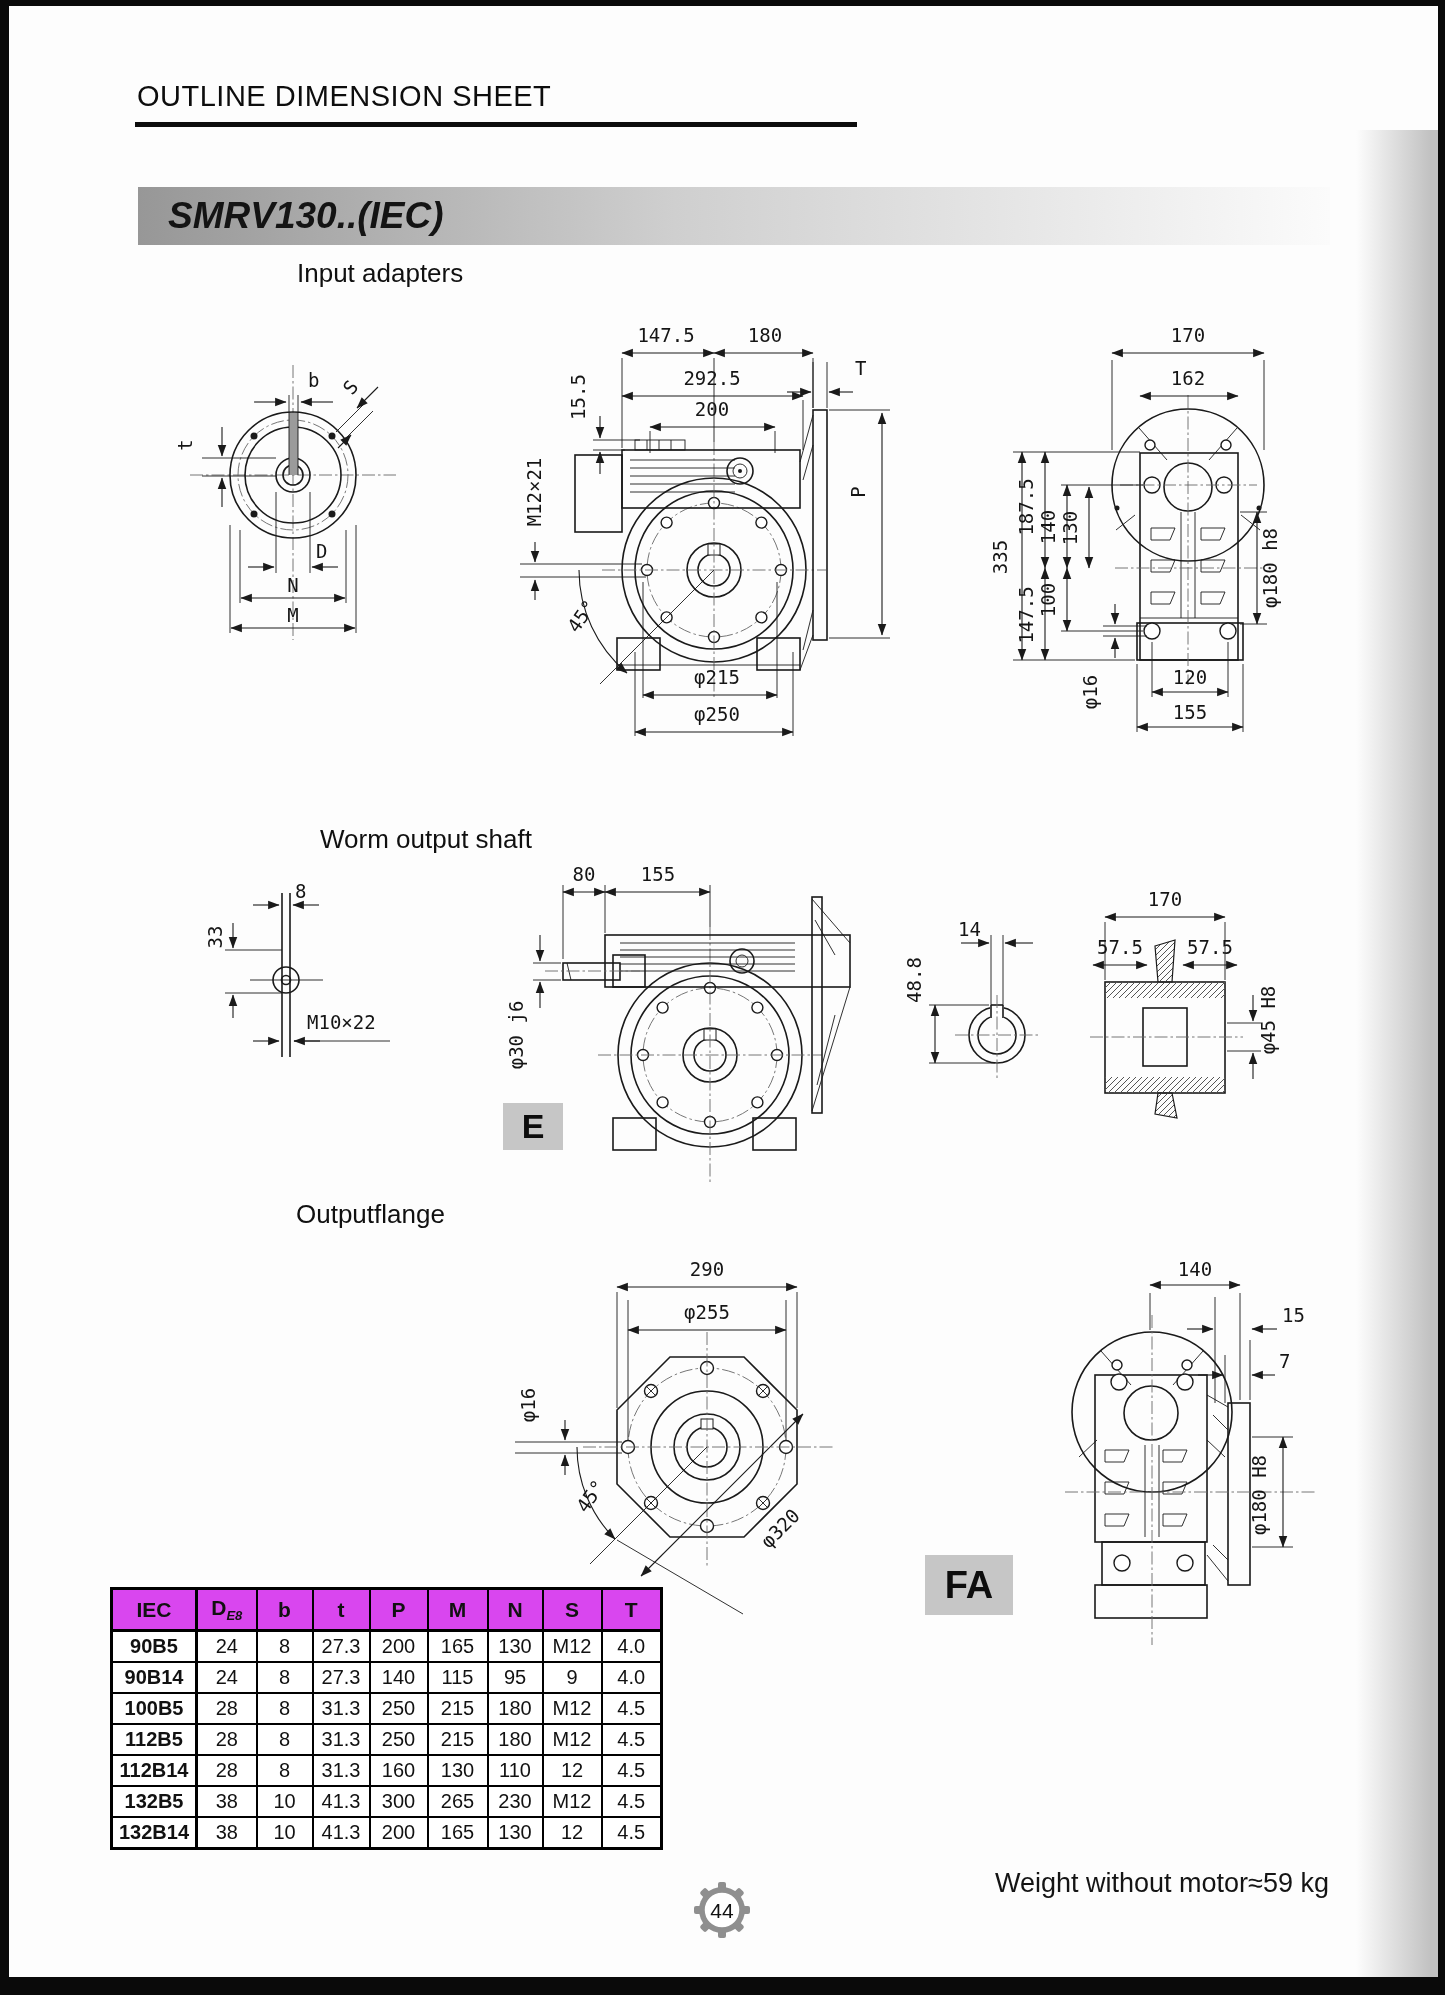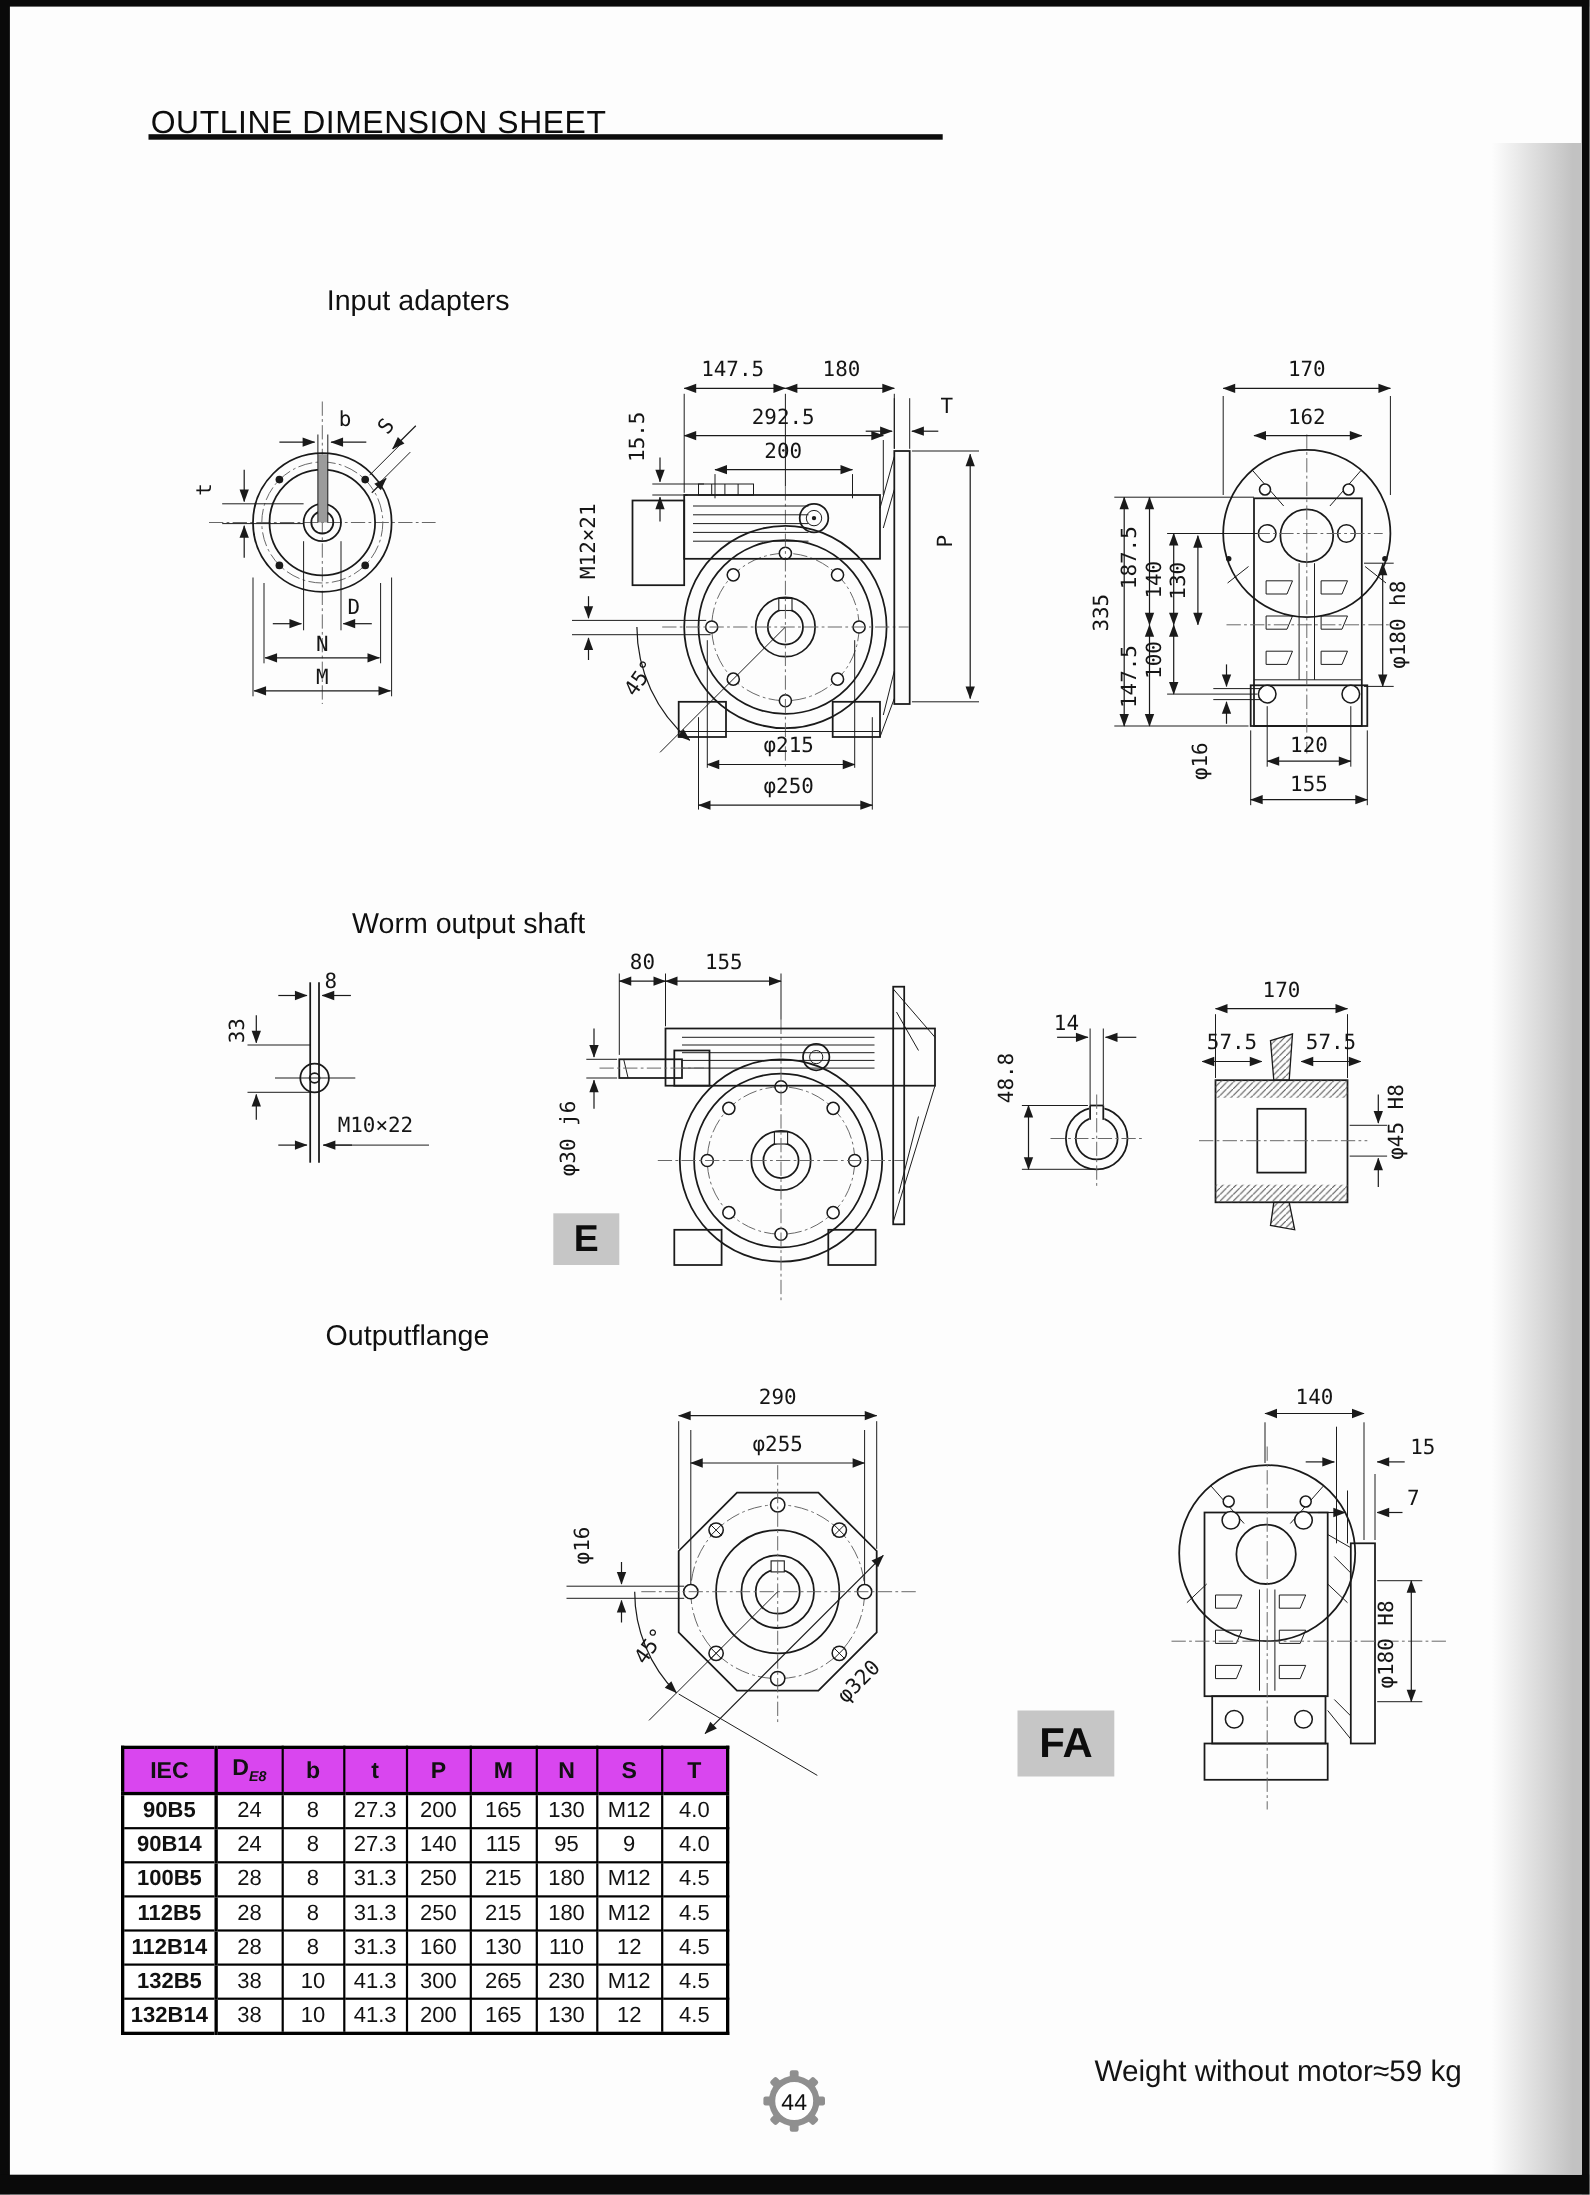--- a/index.html
+++ b/index.html
@@ -3,21 +3,21 @@
 <meta charset="utf-8">
 <style>
   html,body{margin:0;padding:0;background:#222;}
   .canvas{position:relative;width:1445px;height:1995px;background:#fdfdfd;overflow:hidden;
           font-family:"Liberation Sans",sans-serif;color:#111;}
   
   .frame{position:absolute;background:#0a0a0a;}
   .right-band{position:absolute;left:1356px;top:130px;width:82px;height:1847px;
       background:linear-gradient(90deg,rgba(190,190,190,0) 0%,#c2c2c2 90%);}
   
-  .hdr-title{position:absolute;left:137px;top:80px;font-size:29px;letter-spacing:.5px;color:#0d0d0d;margin-top:16px;}
+  .hdr-title{position:absolute;left:137px;top:80px;font-size:29px;letter-spacing:.5px;color:#0d0d0d;}
   .hdr-rule{position:absolute;left:135px;top:122px;width:722px;height:5px;background:#0d0d0d;}
   .model-bar{position:absolute;left:138px;top:187px;width:1192px;height:58px;
       background:linear-gradient(90deg,#979797 0%,#cfcfcf 45%,#fbfbfb 100%);
       display:flex;align-items:center;}
   .model-bar span{font-style:italic;font-weight:bold;font-size:37px;padding-left:30px;color:#141414;}
   .sec-head{position:absolute;font-size:26px;color:#101010;}
   .variant-box{position:absolute;background:#c6c6c6;display:flex;align-items:center;justify-content:center;
       font-weight:bold;font-size:34px;color:#0d0d0d;}
   .weight{position:absolute;left:995px;top:1820px;font-size:27px;color:#141414;margin-top:48px;}
   
@@ -79,20 +79,23 @@
   </svg>
 
   <div class="frame" style="left:0;top:0;width:1445px;height:6px"></div>
   <div class="frame" style="left:0;top:0;width:9px;height:1995px"></div>
   <div class="frame" style="left:1438px;top:0;width:7px;height:1995px"></div>
   <div class="frame" style="left:0;top:1977px;width:1445px;height:18px"></div>
   <div class="right-band"></div>
 
   <div class="hdr-title">OUTLINE DIMENSION SHEET</div>
   <div class="hdr-rule"></div>
+  <div class="model-bar">
+    <span>SMRV130..(IEC)</span>
+  </div>
 
   <div class="sec-head" style="left:297px;top:258px">Input adapters</div>
   <div class="sec-head" style="left:320px;top:824px">Worm output shaft</div>
   <div class="sec-head" style="left:296px;top:1199px">Outputflange</div>
 
   <svg class="draw" style="left:150px;top:295px" width="300" height="420" viewBox="0 0 300 420">
     <line class="cl" x1="40" y1="180" x2="246" y2="180"></line>
       <line class="cl" x1="143" y1="70" x2="143" y2="345"></line>
     <circle class="ln" cx="143" cy="180" r="63"></circle>
       <circle class="cl" cx="143" cy="180" r="55"></circle>

